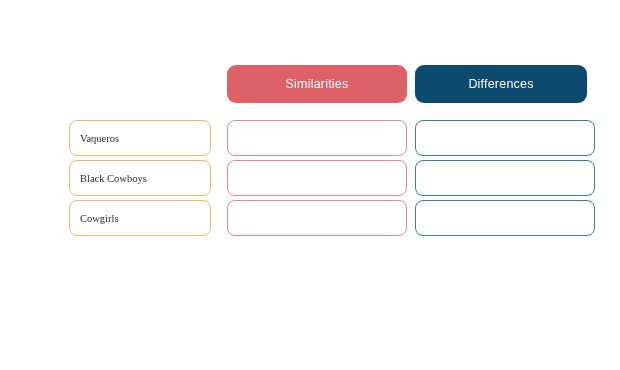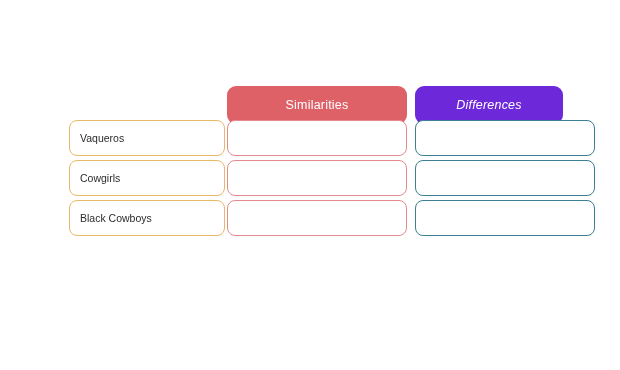--- a/index.html
+++ b/index.html
@@ -17,21 +17,21 @@
   #worksheet {
     position: relative;
     width: 620px;
     height: 370px;
   }
 
   
   .header-row {
     position: absolute;
     left: 0;
-    top: 86px;
+    top: 65px;
     width: 620px;
     height: 38px;
   }
   .col-header {
     position: absolute;
     top: 0;
     height: 38px;
     border-radius: 9px;
     display: flex;
     align-items: center;
@@ -40,55 +40,55 @@
     font-size: 12.5px;
     letter-spacing: 0.2px;
   }
   .col-header.similarities {
     left: 227px;
     width: 180px;
     background: #df6168;
   }
   .col-header.differences {
     left: 415px;
-    width: 148px;
-    background: #6d28d9;
-    font-style: italic;
+    width: 172px;
+    background: #0c4a6e;
   }
 
   
   .rows {
     position: absolute;
     left: 0;
     top: 120px;
     width: 620px;
   }
   .grid-row {
     position: relative;
     height: 36px;
     margin-bottom: 4px;
   }
 
   .row-label {
     position: absolute;
     left: 69px;
     top: 0;
-    width: 156px;
+    width: 142px;
     height: 36px;
     box-sizing: border-box;
     border: 1.6px solid #e8b96a;
     border-radius: 8px;
     background: #ffffff;
     display: flex;
     align-items: center;
     padding-left: 10px;
     color: #2b2b2b;
     font-size: 10.5px;
     white-space: nowrap;
     overflow: hidden;
+    font-family: Liberation Serif, serif;
   }
 
   .cell {
     position: absolute;
     top: 0;
     height: 36px;
     box-sizing: border-box;
     border-radius: 8px;
     background: #ffffff;
   }
@@ -115,26 +115,26 @@
 
   <div class="rows">
 
     <div class="grid-row">
       <div class="row-label">Vaqueros</div>
       <div class="cell sim"></div>
       <div class="cell diff"></div>
     </div>
 
     <div class="grid-row">
-      <div class="row-label">Cowgirls</div>
+      <div class="row-label">Black Cowboys</div>
       <div class="cell sim"></div>
       <div class="cell diff"></div>
     </div>
 
     <div class="grid-row">
-      <div class="row-label">Black Cowboys</div>
+      <div class="row-label">Cowgirls</div>
       <div class="cell sim"></div>
       <div class="cell diff"></div>
     </div>
 
 
   </div>
 </div>
 
 </body></html>

